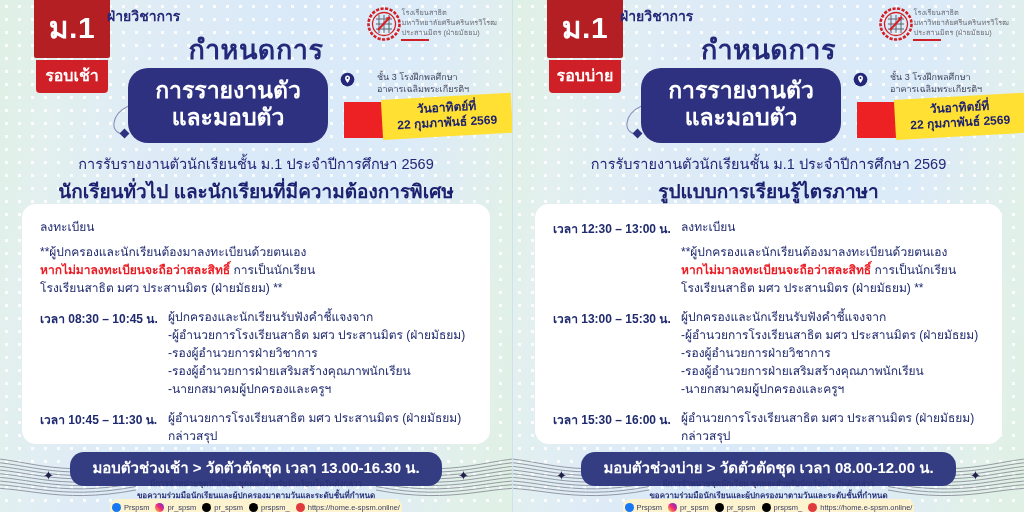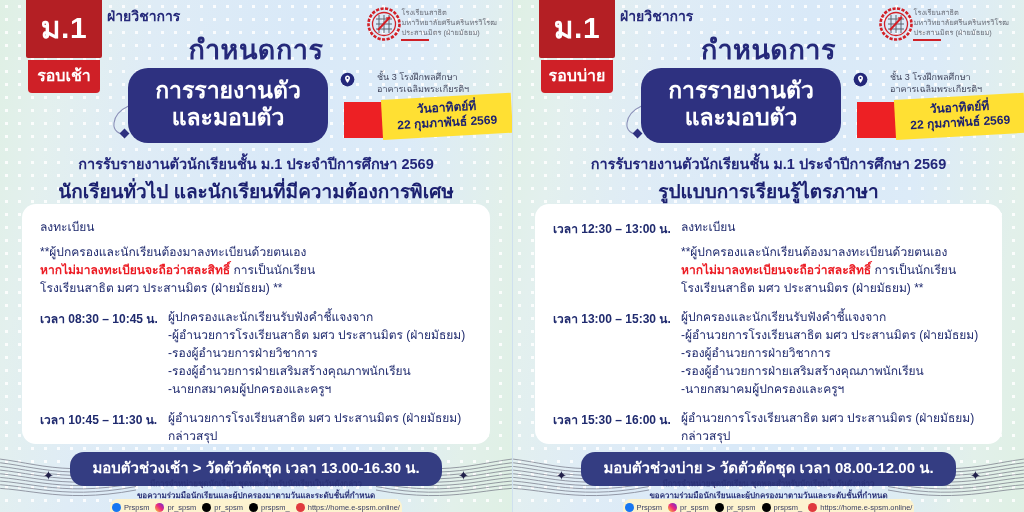--- a/index.html
+++ b/index.html
@@ -21,21 +21,21 @@
   
   .swirl { position: absolute; bottom: -6px; width: 150px; height: 90px; opacity: .65; }
   .swirl.l { left: -14px; }
   .swirl.r { right: -14px; transform: scaleX(-1); }
   .swirl path { fill: none; stroke: #5c5c6e; stroke-width: .9; }
   .spark { position: absolute; bottom: 30px; color: #20204a; font-size: 13px; line-height: 1; }
   .spark.l { left: 43px; }
   .spark.r { right: 43px; }
 
   
-  .badge { position: absolute; left: 26px; top: 0; width: 76px; z-index: 6; }
+  .badge { position: absolute; left: 34px; top: 0; width: 76px; z-index: 6; }
   .badge .lvl {
     background: #b41f24; color: #fff; font-size: 30px; font-weight: bold;
     text-align: center; padding: 4px 0 7px; letter-spacing: .5px;
     border-radius: 0 0 2px 2px;
   }
   .badge .round {
     background: #cf2027; color: #fff; font-size: 16px; font-weight: bold;
     text-align: center; padding: 3px 0 5px; margin-top: 2px;
     border-radius: 0 0 4px 4px; width: 72px; margin-left: 2px;
   }
@@ -73,21 +73,21 @@
   .redblk { position: absolute; left: 344px; top: 102px; width: 40px; height: 36px; background: #ed2024; z-index: 5; }
   .ribbon {
     position: absolute; left: 382px; top: 100px; width: 130px; z-index: 6;
     background: #ffe033; color: #1c2170; font-size: 12px; font-weight: bold;
     text-align: center; line-height: 1.25; padding: 4px 6px 6px;
     transform: rotate(-3.2deg); transform-origin: left center;
   }
 
   
   .subs { position: absolute; top: 152px; left: 0; right: 0; text-align: center; z-index: 5; }
-  .subs .s1 { color: #23277a; font-size: 14.5px; font-weight: bold; }
+  .subs .s1 { color: #23277a; font-size: 14.5px; font-weight: normal; }
   .subs .s2 { color: #1c2170; font-size: 19px; font-weight: bold; margin-top: 1px; }
 
   
   .card {
     position: absolute; left: 22px; right: 22px; top: 204px; height: 240px;
     background: #fff; border-radius: 14px; padding: 14px 16px 10px 18px; z-index: 5;
   }
   .row { display: flex; margin-bottom: 11px; }
   .row .time { width: 128px; flex: 0 0 128px; color: #1f2a6e; font-size: 12px; font-weight: bold; padding-top: 1px; }
   .row .desc { flex: 1; color: #1f2a6e; font-size: 12px; line-height: 1.5; }

